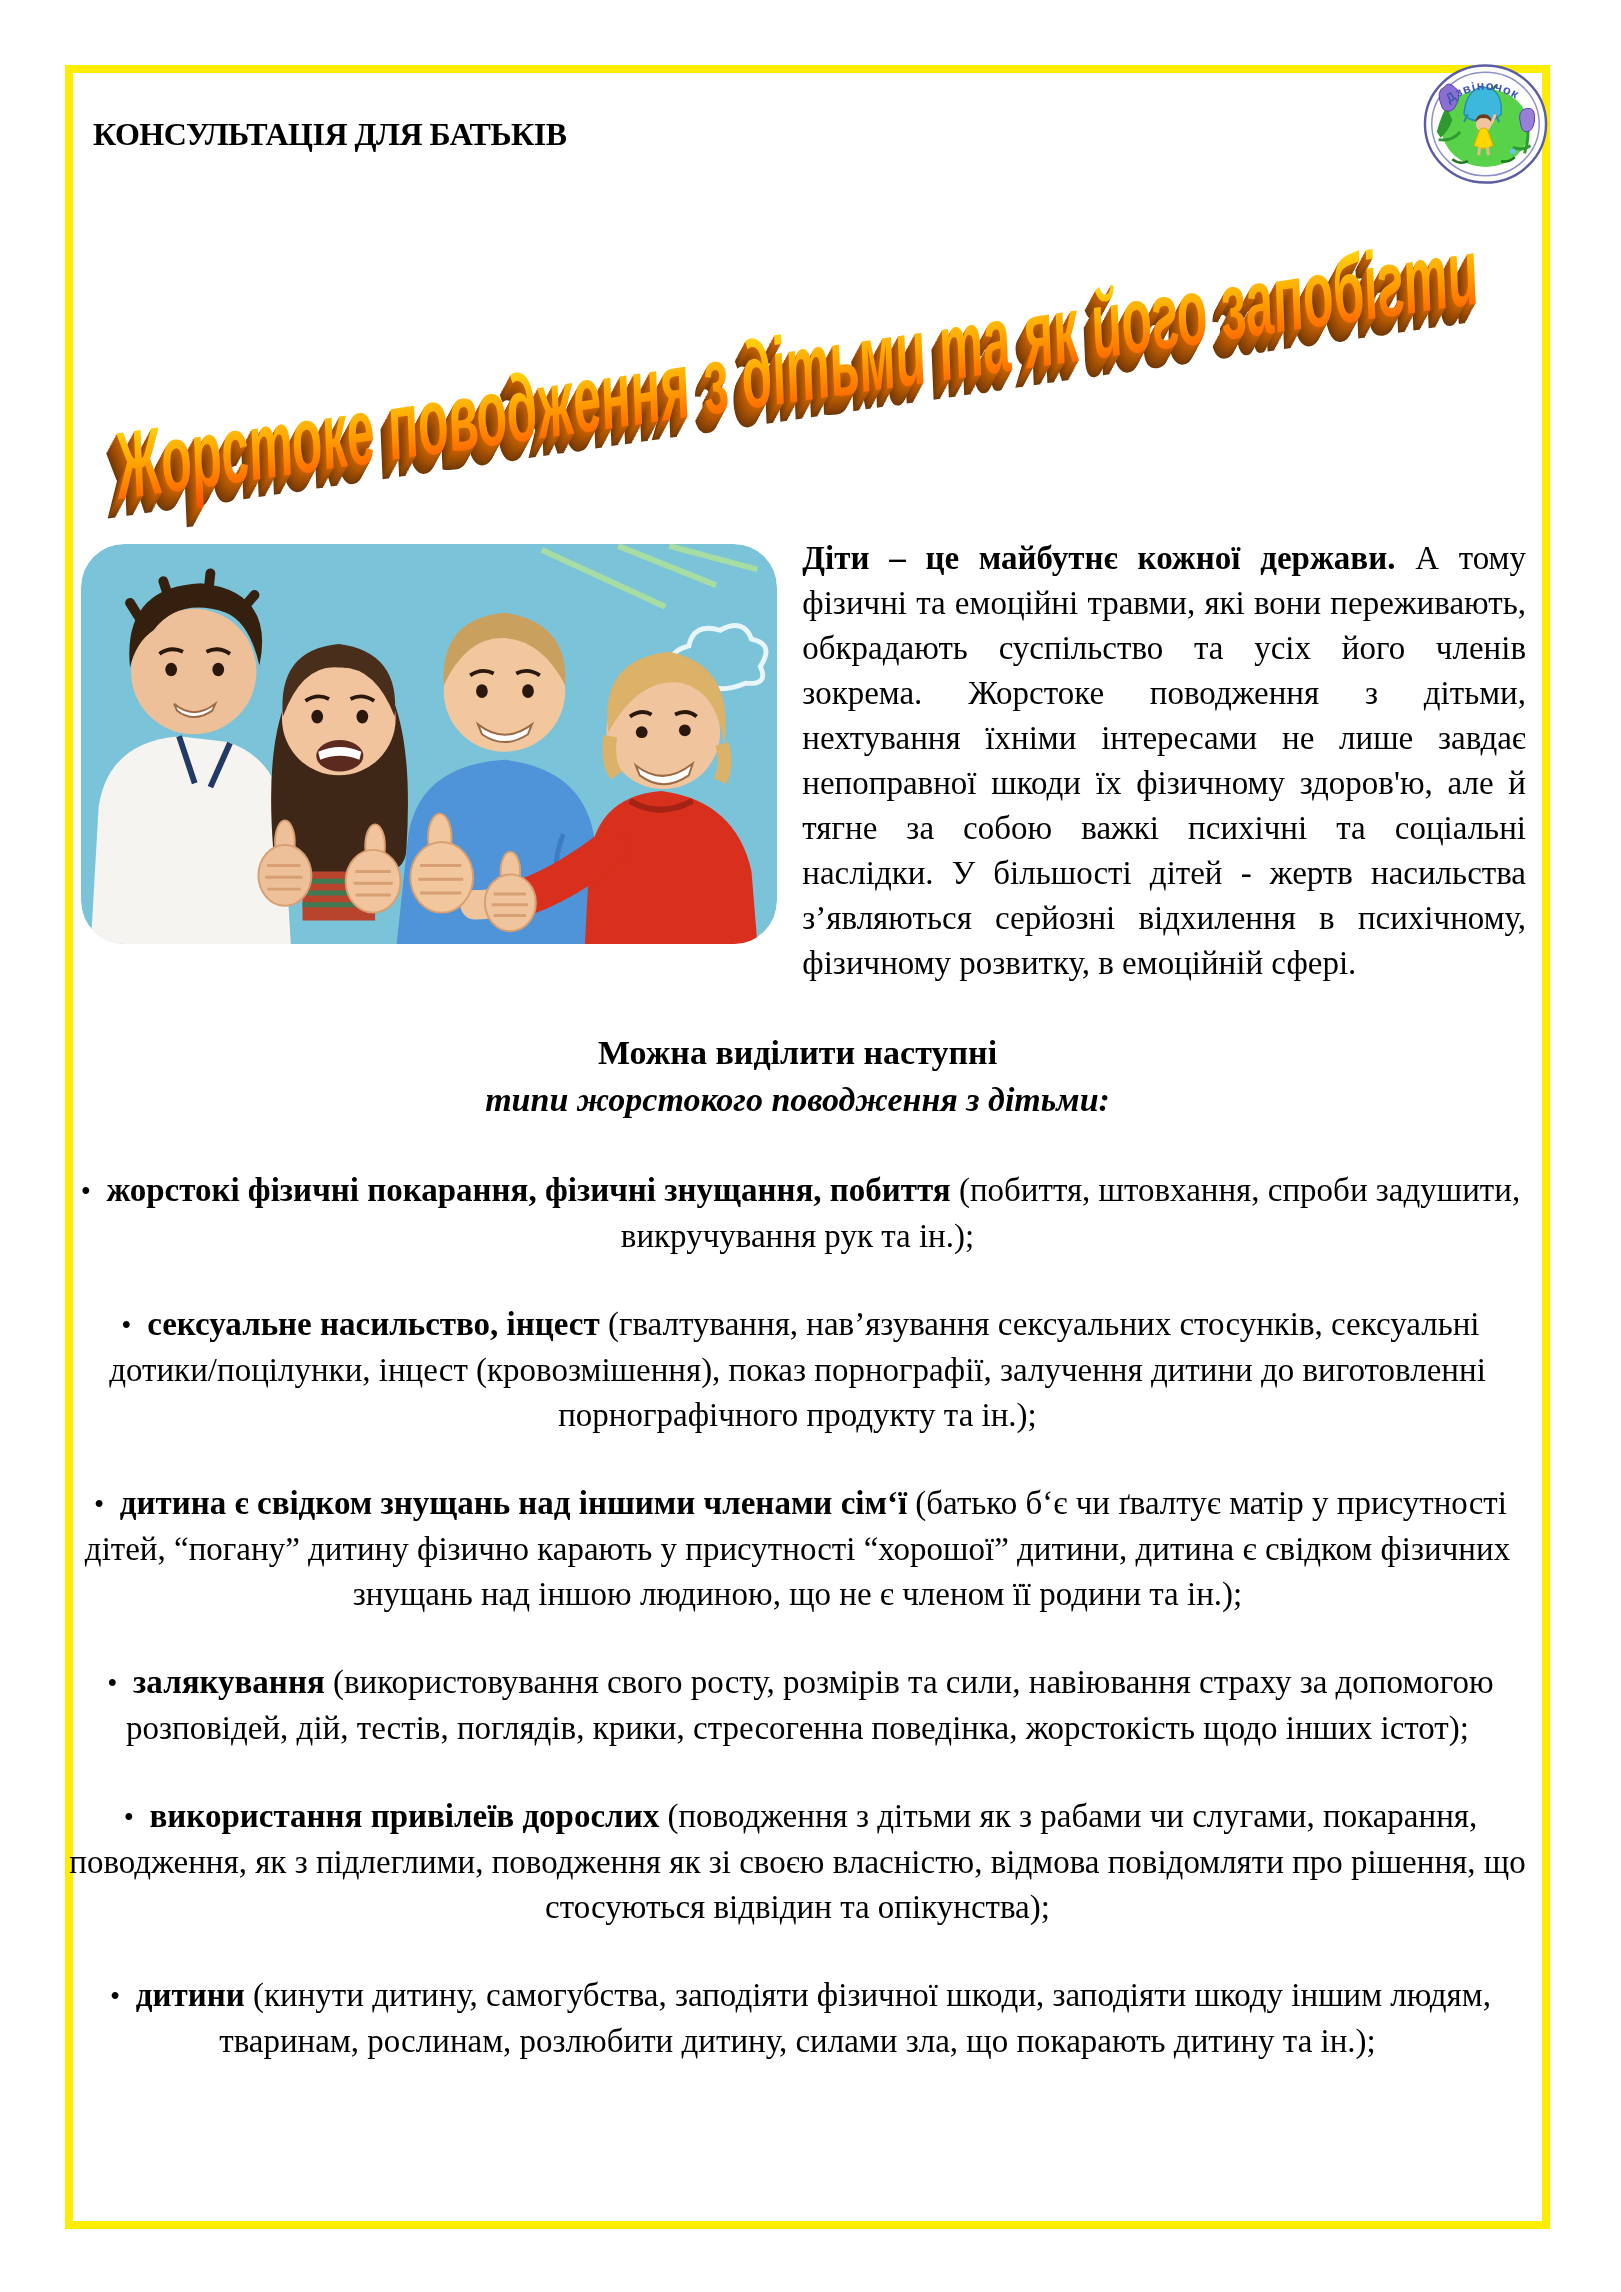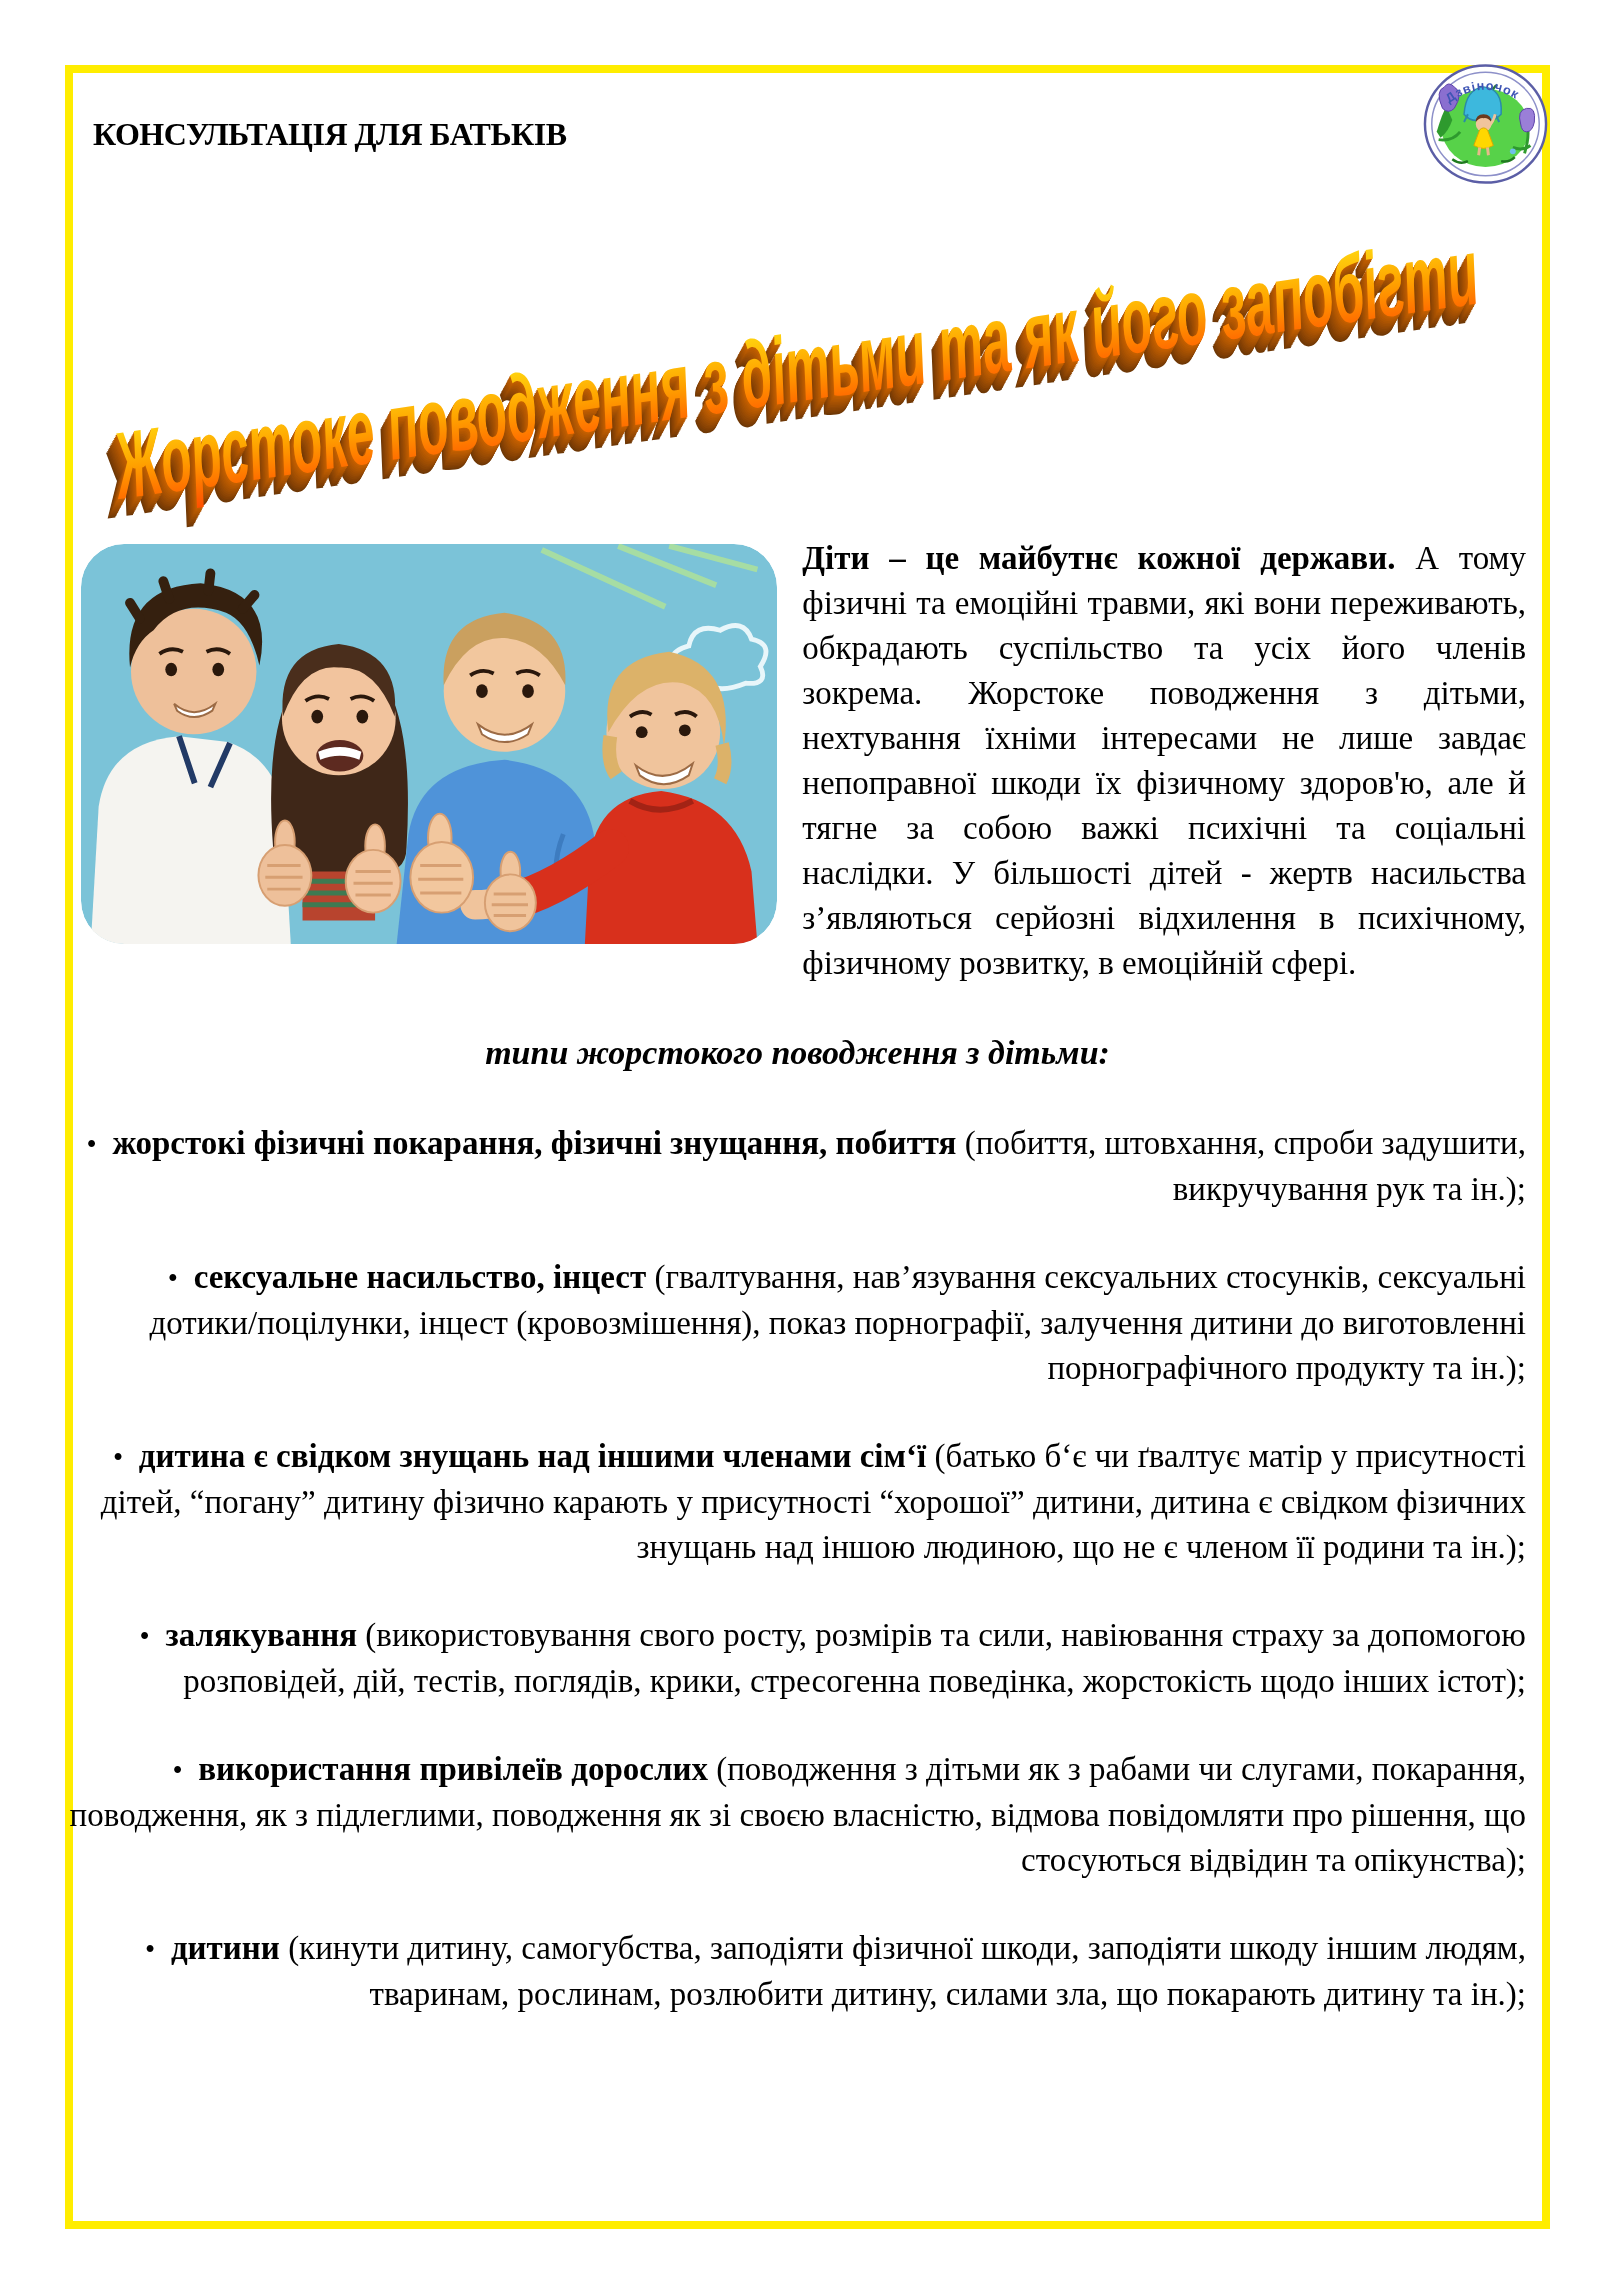--- a/index.html
+++ b/index.html
@@ -21,21 +21,21 @@
     position:absolute;left:69px;top:536px;width:1457px;z-index:2;
     font-size:33px;line-height:45px;
   }
   .intro{margin:0;text-align:justify;}
   .photo{
     float:left;width:696px;height:400px;margin:7.8px 25.5px 13.7px 11.8px;
     border-radius:43px;overflow:hidden;display:block;
   }
   .heading{ text-align:center;font-weight:bold;font-size:34px;line-height:47px;margin:43px 0 45px 0;clear:none;}
   .heading .l2{font-style:italic;}
-  .bullet{margin:0 0 43px 0;text-align:right;}
+  .bullet{margin:0 0 43px 0;text-align:center;}
   .bullet .dot{padding:0 15.7px 0 5.9px;font-size:29px;}
   .bullet .lead{font-weight:bold;}
 </style>
 </head>
 <body>
 
 <div class="frame"></div>
 
 <div class="header-title">КОНСУЛЬТАЦІЯ ДЛЯ БАТЬКІВ</div>
 
@@ -188,20 +188,21 @@
           <ellipse cx="0" cy="-32" rx="10" ry="20" fill="#f0c49c" stroke="#d79f72" stroke-width="2"></ellipse>
           <ellipse cx="0" cy="0" rx="26" ry="29" fill="#f0c49c" stroke="#d79f72" stroke-width="2"></ellipse>
           <path d="M-17 -9 h33 M-19 2 h37 M-17 13 h33" stroke="#d79f72" stroke-width="3" fill="none"></path>
         </g>
       </g>
     </svg>
     <b>Діти – це майбутнє кожної держави.</b><span> А тому фізичні та емоційні травми, які вони переживають, обкрадають суспільство та усіх його членів зокрема. Жорстоке поводження з дітьми, нехтування їхніми інтересами не лише завдає непоправної шкоди їх фізичному здоров'ю, але й тягне за собою важкі психічні та соціальні наслідки. У більшості дітей - жертв насильства з’являються серйозні відхилення в психічному, фізичному розвитку, в емоційній сфері.</span>
   </p>
 
   <div class="heading">
+    <div class="l1">Можна виділити наступні</div>
     <div class="l2">типи жорстокого поводження з дітьми:</div>
   </div>
 
   <div class="bullet">
     <span class="dot">•</span><span class="lead">жорстокі фізичні покарання, фізичні знущання, побиття</span><span> (побиття, штовхання, спроби задушити, викручування рук та ін.);</span>
   </div>
 
   <div class="bullet">
     <span class="dot">•</span><span class="lead">сексуальне насильство, інцест</span><span> (гвалтування, нав’язування сексуальних стосунків, сексуальні дотики/поцілунки, інцест (кровозмішення), показ порнографії, залучення дитини до виготовленні порнографічного продукту та ін.);</span>
   </div>

